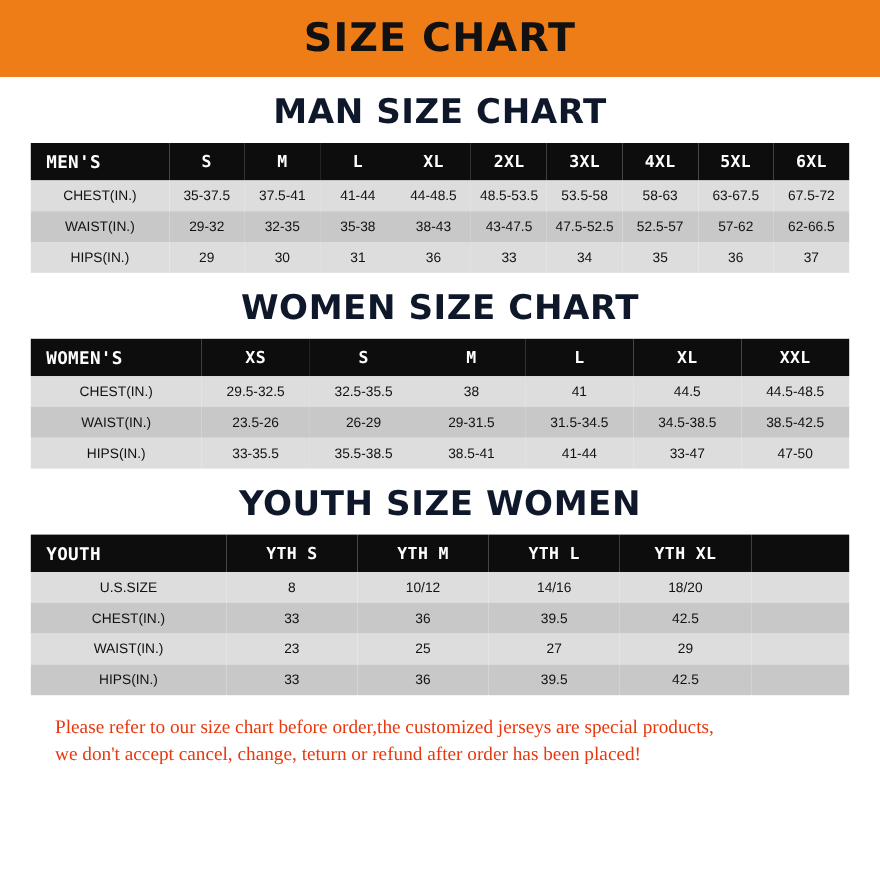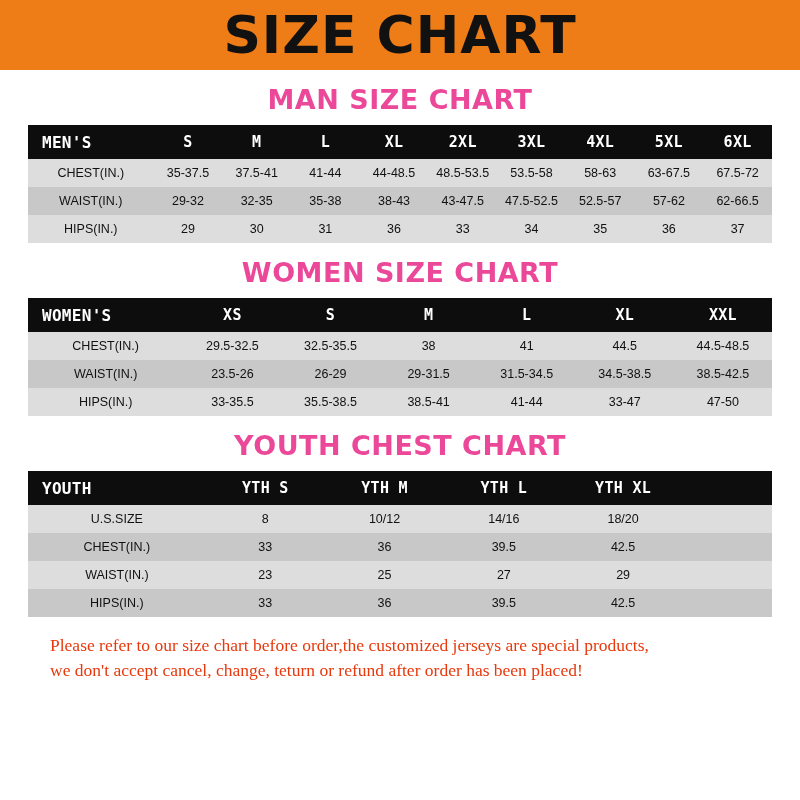--- a/index.html
+++ b/index.html
@@ -25,39 +25,39 @@
     position: relative;
     height: 70px;
     background: #ef7d17;
     display: flex;
     align-items: center;
     justify-content: center;
   }
   .banner-title {
     font-family: "DejaVu Sans", sans-serif;
     font-weight: bold;
-    font-size: 52px;
+    font-size: 36px;
     letter-spacing: 1px;
     color: #111111;
     text-align: right;
     line-height: 1;
   }
   .content {
     padding: 0 28px;
     box-sizing: border-box;
   }
   .section {
     margin-top: 14px;
   }
   .section-title {
     text-align: center;
     font-family: "DejaVu Sans", sans-serif;
     font-weight: bold;
-    font-size: 27px;
-    color: #ec4899;
+    font-size: 31px;
+    color: #0f172a;
     letter-spacing: 0.5px;
     margin: 8px 0 10px 0;
   }
   table.sizetable {
     width: 100%;
     border-collapse: collapse;
     table-layout: fixed;
   }
   table.sizetable td, table.sizetable th {
     text-align: center;
@@ -216,21 +216,21 @@
           <td>38.5-41</td>
           <td>41-44</td>
           <td>33-47</td>
           <td>47-50</td>
         </tr>
       </tbody>
         </table>
     </div>
 
     <div class="section">
-      <div class="section-title">YOUTH CHEST CHART</div>
+      <div class="section-title">YOUTH SIZE WOMEN</div>
       <table class="sizetable">
         <tbody>
             <tr class="head-row">
           <th class="first-col" style="width:22%">YOUTH</th>
           <th>YTH S</th>
           <th>YTH M</th>
           <th>YTH L</th>
           <th>YTH XL</th>
           <th style="width:12%"></th>
         </tr>

